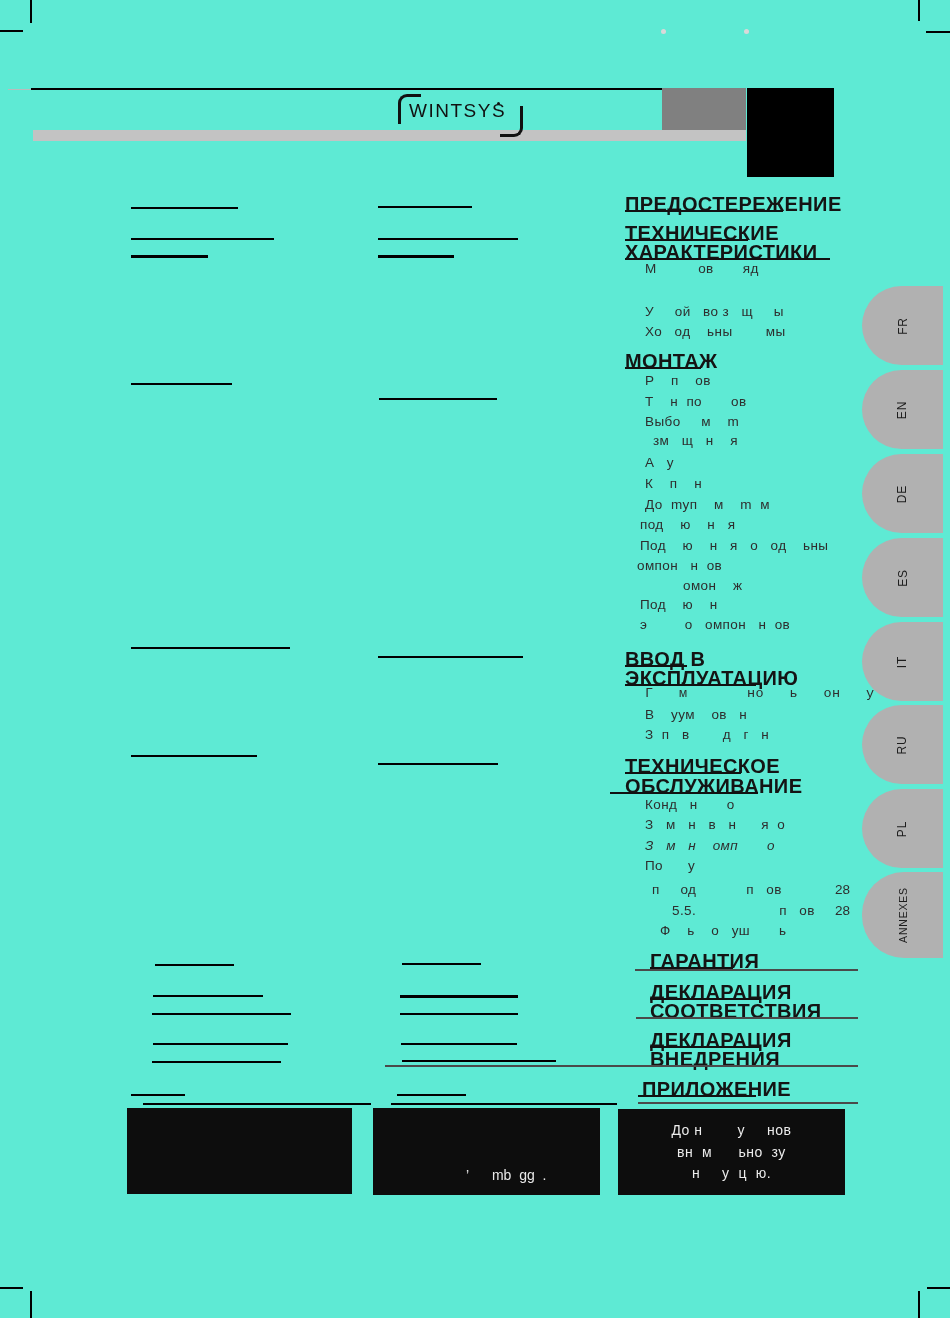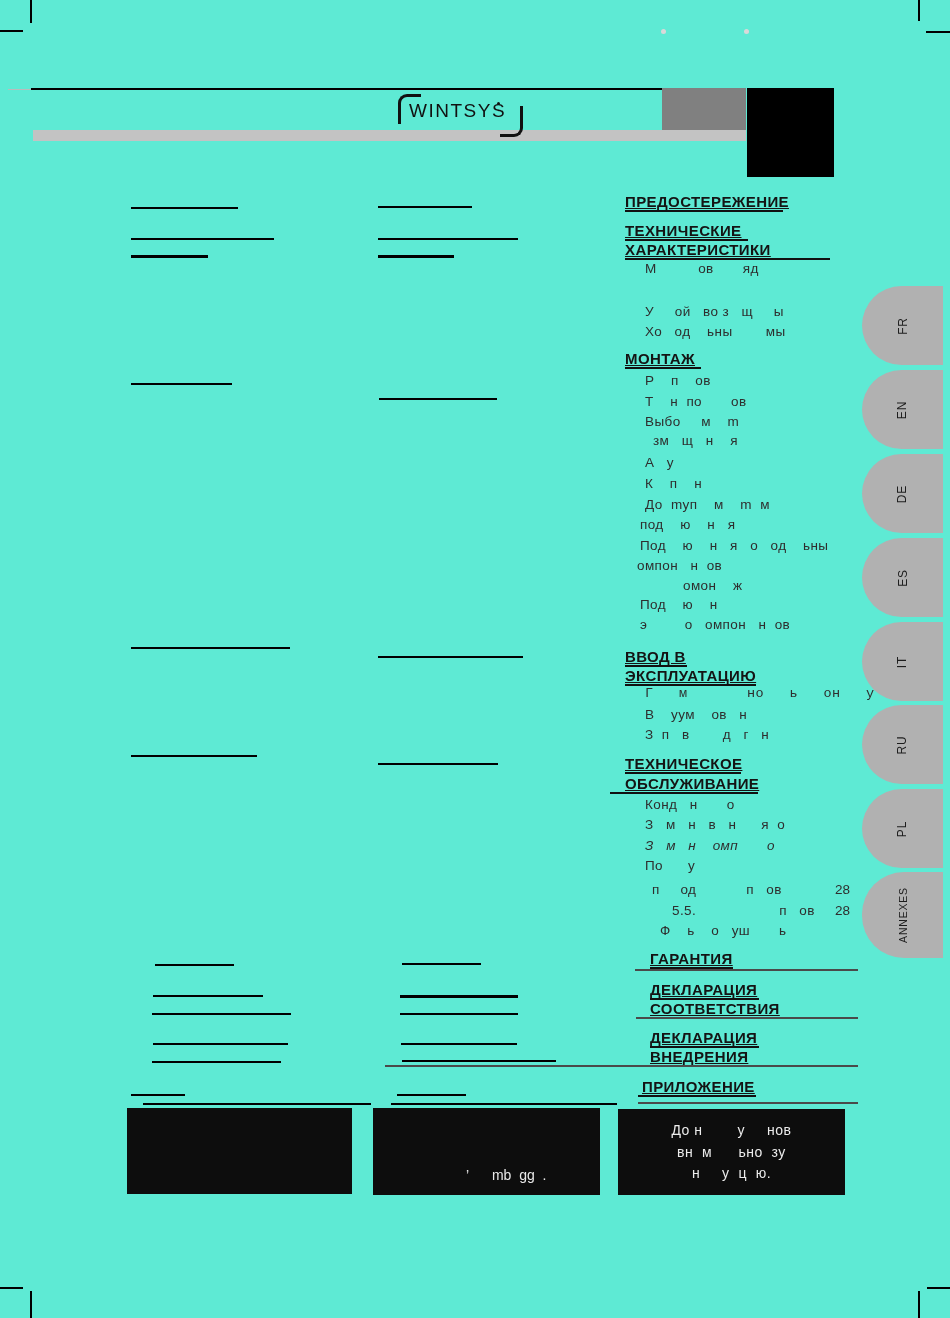--- a/index.html
+++ b/index.html
@@ -17,21 +17,21 @@
   #gray-bar{left:33px;top:130px;width:713px;height:11px;background:#c3c3c3;}
   
   #logo{left:396px;top:92px;width:130px;height:46px;}
   #logo-text{position:absolute;left:13px;top:8px;font-size:19px;font-weight:500;letter-spacing:1.5px;color:#111;}
   #logo-bracket-l{position:absolute;left:2px;top:2px;width:20px;height:27px;
     border-left:3px solid #111;border-top:3px solid #111;border-top-left-radius:9px;}
   #logo-bracket-r{position:absolute;left:104px;top:14px;width:20px;height:28px;
     border-right:3px solid #111;border-bottom:3px solid #111;border-bottom-right-radius:9px;}
   #logo-dot{position:absolute;left:101px;top:10px;width:3px;height:3px;border-radius:50%;background:#111;}
   
-  .toc-h{position:absolute;font-size:15px;font-weight:bold;color:#141414;letter-spacing:.4px;white-space:pre;text-decoration:underline;}
+  .toc-h{position:absolute;font-size:20px;font-weight:bold;color:#141414;letter-spacing:.4px;white-space:pre;}
   .toc-i{position:absolute;font-size:13.5px;color:#2e2e2e;letter-spacing:.4px;white-space:pre;}
   .toc-ul{position:absolute;height:2px;background:#111;}
   .toc-rule{position:absolute;height:2px;background:#4a4a4a;}
   .toc-num{position:absolute;font-size:13.5px;color:#2e2e2e;}
   
   .tab{position:absolute;left:862px;width:81px;background:#b1b1b1;
        border-radius:42px 0 0 42px;display:flex;align-items:center;justify-content:center;}
   .tab span{transform:rotate(-90deg);white-space:nowrap;font-size:12px;color:#1c1c1c;letter-spacing:.8px;}
   .tab.small span{font-size:10.5px;}
   

